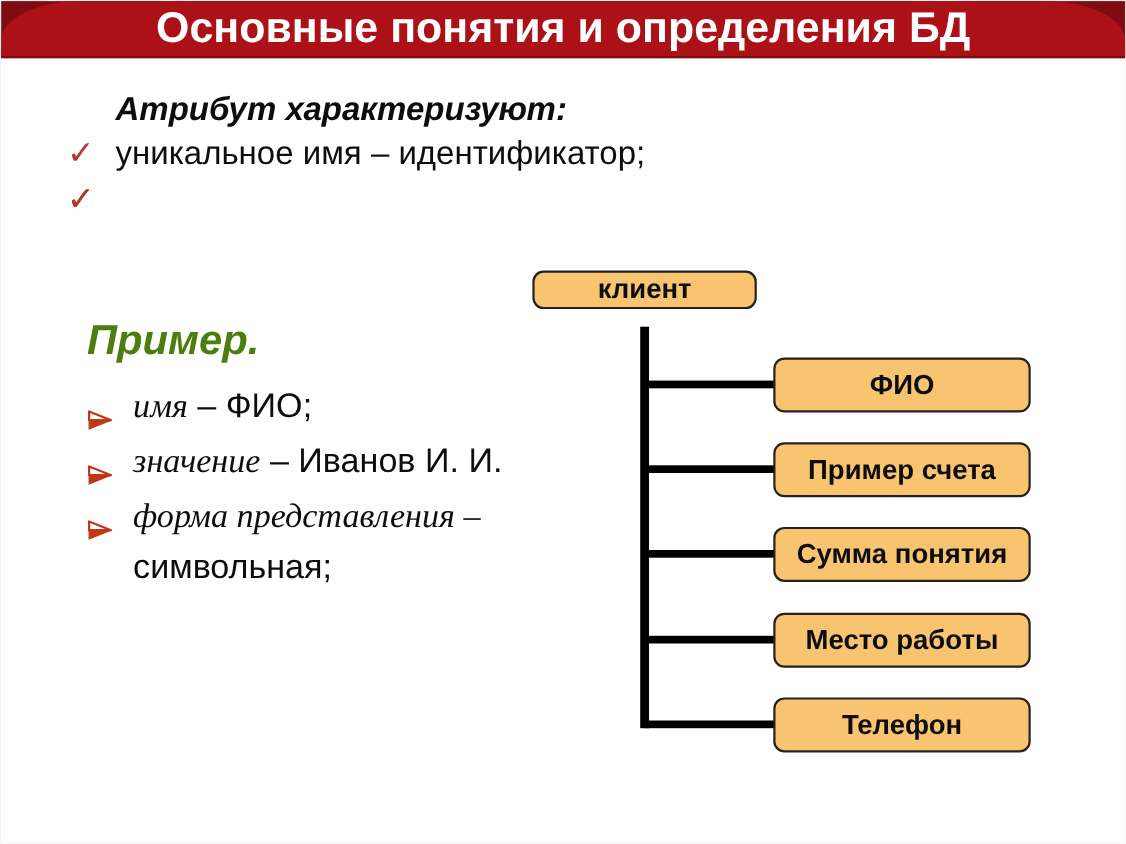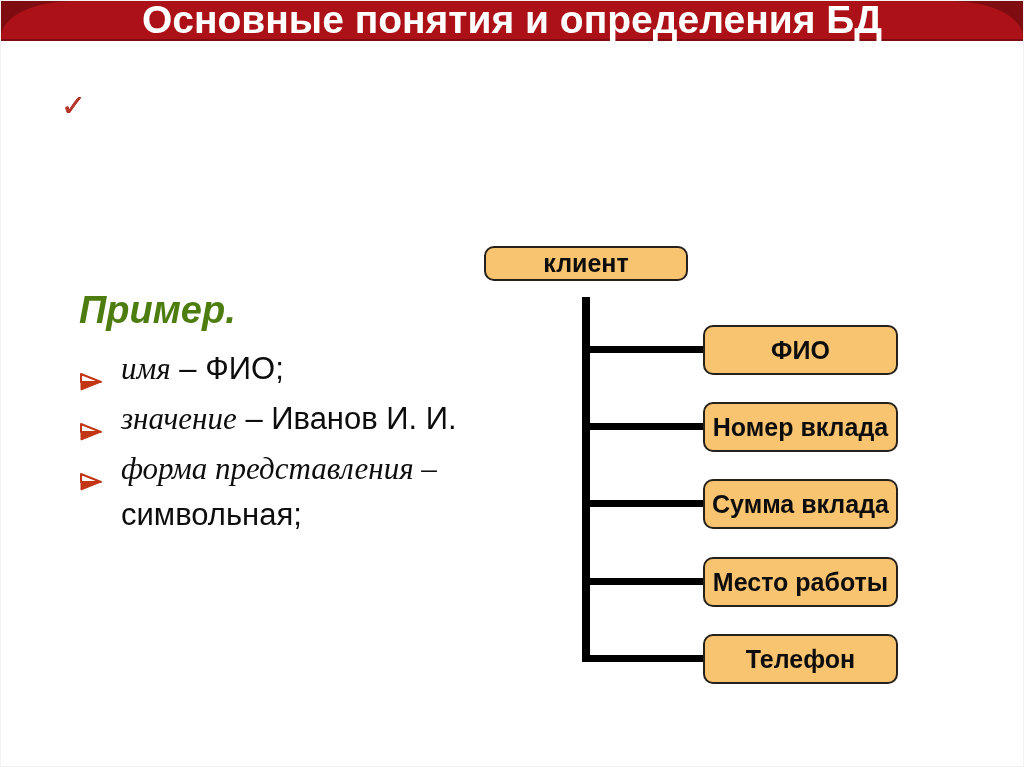--- a/index.html
+++ b/index.html
@@ -2,21 +2,21 @@
 <html lang="ru" style="--header-red: #AC1117; --header-dark-red: #7E0C11; --box-fill: #F8C46F; --box-border: #26211C; --check-red: #B5382A; --arrow-red: #C23616; --line-black: #000000;"><head>
 <meta charset="utf-8">
 <style>
   html,body{margin:0;padding:0;background:#fff;}
   .slide{
     position:relative;width:1024px;height:767px;background:#ffffff;
     font-family:"Liberation Sans","DejaVu Sans",sans-serif;color:#111;
     overflow:hidden;border:1px solid #f2f2f2;box-sizing:border-box;
   }
   
-  .titlebar{position:absolute;left:0;top:0;width:100%;height:40px;background:var(--header-dark-red,#7E0C11);}
+  .titlebar{position:absolute;left:0;top:0;width:100%;height:52px;background:var(--header-dark-red,#7E0C11);}
   .titlebar-inner{
     position:absolute;left:0;top:0;right:0;bottom:0;
     background:var(--header-red,#AC1117);
     border-radius:72px 72px 0 0 / 36px 36px 0 0;
     border-bottom:2px solid var(--header-dark-red,#7E0C11);
     display:flex;align-items:center;justify-content:center;box-sizing:border-box;
   }
   .titlebar h1{margin:0;font-size:39px;font-weight:bold;color:#ffffff;white-space:nowrap;}
   
   .attr{position:absolute;left:60px;top:82px;width:660px;}
@@ -37,41 +37,43 @@
   .em{font-style:italic;font-family:Liberation Serif, serif;}
   .block{display:block;}
   
   .box{
     position:absolute;background:var(--box-fill,#F8C46F);
     border:2px solid var(--box-border,#26211C);border-radius:10px;
     display:flex;align-items:center;justify-content:center;
     font-size:25px;font-weight:bold;color:#0d0d0d;box-sizing:border-box;white-space:nowrap;
   }
   .root{left:483px;top:245px;width:204px;height:35px;}
-  .child{left:702px;width:195px;height:50px;}
+  .child{left:702px;width:234px;height:50px;}
   .b0{top:324px}.b1{top:401px}.b2{top:478px}.b3{top:556px}.b4{top:633px}
   .spine{position:absolute;left:581px;top:296px;width:8px;height:365px;background:var(--line-black,#000);}
   .conn{position:absolute;left:585px;width:118px;height:7px;background:var(--line-black,#000);}
   .c0{top:345px}.c1{top:422px}.c2{top:499px}.c3{top:577px}.c4{top:654px}
 </style>
 </head>
 <body>
 
 <div class="slide">
 
   <header class="titlebar">
     <div class="titlebar-inner">
       <h1>Основные понятия и определения БД</h1>
     </div>
   </header>
 
   <section class="attr">
+    <h2 class="attr-heading">Атрибут характеризуют:</h2>
     <ul class="checklist">
       <li>
         <span class="check">✓</span>
+        <span>уникальное имя – идентификатор;</span>
       </li>
       <li>
         <span class="check">✓</span>
       </li>
       <li>
         <span class="check">✓</span>
       </li>
     </ul>
   </section>
 
@@ -113,19 +115,19 @@
     <div class="box root">клиент</div>
 
     <div class="spine"></div>
     <div class="conn c0"></div>
     <div class="conn c1"></div>
     <div class="conn c2"></div>
     <div class="conn c3"></div>
     <div class="conn c4"></div>
 
     <div class="box child b0">ФИО</div>
-    <div class="box child b1">Номер вклада</div>
-    <div class="box child b2">Сумма вклада</div>
+    <div class="box child b1">Пример счета</div>
+    <div class="box child b2">Сумма понятия</div>
     <div class="box child b3">Место работы</div>
     <div class="box child b4">Телефон</div>
   </section>
 
 </div>
 
 </body></html>

